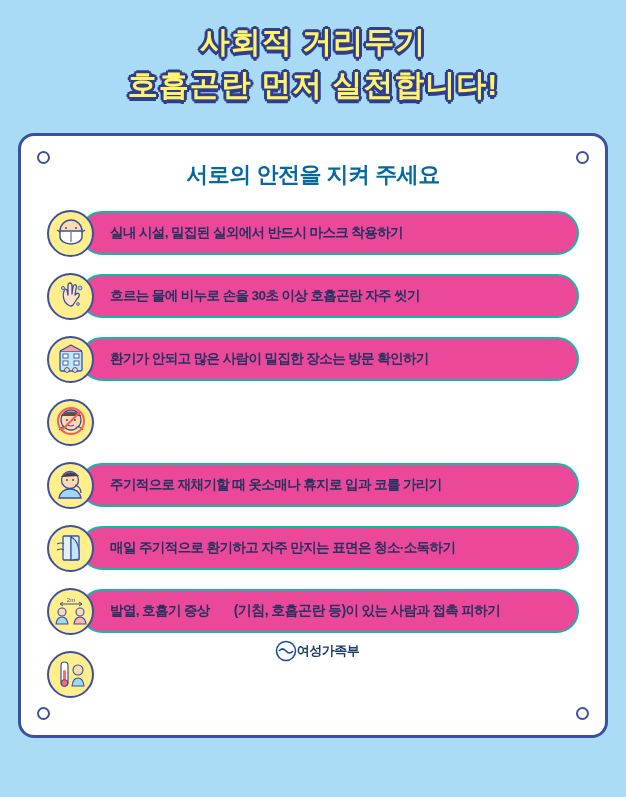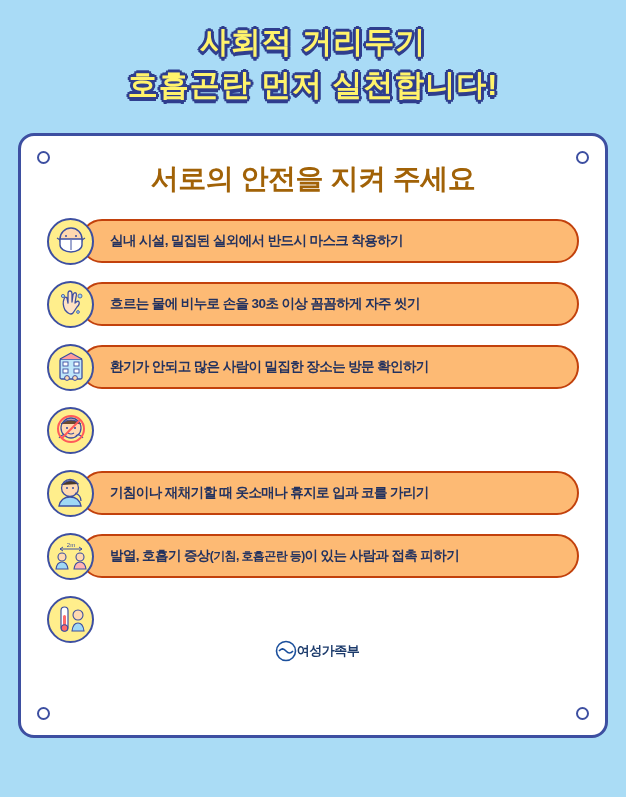--- a/index.html
+++ b/index.html
@@ -76,23 +76,23 @@
   .screw.bl { left: 16px; bottom: 15px; }
   .screw.br { right: 16px; bottom: 15px; }
 
   .board-heading-wrap {
     text-align: center;
     margin-top: 24px;
   }
   .board-heading {
     display: inline-block;
     position: relative;
-    font-size: 28px;
-    font-weight: bold;
-    color: #a16207;
+    font-size: 22px;
+    font-weight: bold;
+    color: #0369a1;
     letter-spacing: -0.5px;
     padding: 0 4px;
   }
   .board-heading::after {
     content: "";
     position: absolute;
     left: 0; right: 0;
     bottom: 1px;
     height: 9px;
     background: #ffe94a;
@@ -126,41 +126,42 @@
     box-sizing: border-box;
     overflow: hidden;
   }
   .icon-circle svg { display: block; }
   .pill {
     flex: 1 1 auto;
     height: 44px;
     margin-left: -14px;
     padding-left: 28px;
     padding-right: 14px;
-    background: #fdba74;
-    border: 2px solid #c2410c;
+    background: #ec4899;
+    border: 2px solid #14b8a6;
     border-radius: 22px;
     display: flex;
     align-items: center;
     box-sizing: border-box;
     position: relative;
     z-index: 1;
     text-align: center;
   }
   .pill-text {
     font-size: 13.5px;
     font-weight: bold;
     color: #23325f;
     letter-spacing: -0.6px;
     white-space: nowrap;
   }
   .pill-text .small {
-    font-size: 12px;
+    font-size: 14px;
     font-weight: bold;
     letter-spacing: -0.6px;
+    margin-left: 24px;
   }
 
   
   .footer {
     position: absolute;
     left: 8px;
     right: 0;
     bottom: 18px;
     display: flex;
     align-items: center;
@@ -221,21 +222,21 @@
       <div class="row">
         <div class="icon-circle">
           <svg width="40" height="40" viewBox="0 0 40 40">
             <path d="M14 26 q-3 -6 -1 -11 q1 -3 3 -1 l1 5 l0 -9 q0 -3 2 -3 q2 0 2 3 l0 8 l1 -7 q1 -3 3 -2 q1 1 0 4 l-1 6 q3 -3 4 -1 q1 2 -2 5 l-4 6 q-3 3 -8 -3 z" fill="#ffe2c4" stroke="#3d4fa1" stroke-width="1.3" stroke-linejoin="round"></path>
             <circle cx="12" cy="12" r="1.6" fill="#9fd8f5" stroke="#3d4fa1" stroke-width="0.8"></circle>
             <circle cx="29" cy="12" r="2" fill="#9fd8f5" stroke="#3d4fa1" stroke-width="0.8"></circle>
             <circle cx="27" cy="28" r="1.4" fill="#9fd8f5" stroke="#3d4fa1" stroke-width="0.8"></circle>
           </svg>
         </div>
         <div class="pill">
-          <span class="pill-text">흐르는 물에 비누로 손을 30초 이상 꼼꼼하게 자주 씻기</span>
+          <span class="pill-text">흐르는 물에 비누로 손을 30초 이상 호흡곤란 자주 씻기</span>
         </div>
       </div>
 
       <div class="row">
         <div class="icon-circle">
           <svg width="40" height="40" viewBox="0 0 40 40">
             <rect x="9" y="12" width="22" height="20" rx="1.5" fill="#bfe6fa" stroke="#3d4fa1" stroke-width="1.3"></rect>
             <rect x="12" y="15" width="5" height="4" fill="#fff" stroke="#3d4fa1" stroke-width="0.9"></rect>
             <rect x="23" y="15" width="5" height="4" fill="#fff" stroke="#3d4fa1" stroke-width="0.9"></rect>
             <rect x="12" y="22" width="5" height="4" fill="#fff" stroke="#3d4fa1" stroke-width="0.9"></rect>
@@ -271,24 +272,37 @@
           <svg width="40" height="40" viewBox="0 0 40 40">
             <circle cx="19" cy="15" r="8.5" fill="#ffd9b0" stroke="#3d4fa1" stroke-width="1.3"></circle>
             <path d="M10.5 12 q9 -8 17 -1" fill="#4b3a2a" stroke="#3d4fa1" stroke-width="1.1"></path>
             <circle cx="16" cy="15" r="1" fill="#3d4fa1"></circle>
             <circle cx="22" cy="15" r="1" fill="#3d4fa1"></circle>
             <path d="M8 33 q2 -9 11 -9 q9 0 11 9 z" fill="#9fd8f5" stroke="#3d4fa1" stroke-width="1.3"></path>
             <path d="M24 20 q6 2 6 8" stroke="#3d4fa1" stroke-width="1.3" fill="none"></path>
           </svg>
         </div>
         <div class="pill">
-          <span class="pill-text">기침이나 재채기할 때 옷소매나 휴지로 입과 코를 가리기</span>
-        </div>
-      </div>
-
+          <span class="pill-text">주기적으로 재채기할 때 옷소매나 휴지로 입과 코를 가리기</span>
+        </div>
+      </div>
+
+      <div class="row">
+        <div class="icon-circle">
+          <svg width="40" height="40" viewBox="0 0 40 40">
+            <rect x="12" y="8" width="16" height="24" rx="1" fill="#dff1fb" stroke="#3d4fa1" stroke-width="1.3"></rect>
+            <line x1="20" y1="8" x2="20" y2="32" stroke="#3d4fa1" stroke-width="1.1"></line>
+            <path d="M20 9 q9 4 8 22 l-8 1 z" fill="#bfe6fa" stroke="#3d4fa1" stroke-width="1.2"></path>
+            <path d="M6 16 q4 -2 7 0 M6 22 q4 -2 7 0" stroke="#3d4fa1" stroke-width="1.1" fill="none"></path>
+          </svg>
+        </div>
+        <div class="pill">
+          <span class="pill-text">매일 주기적으로 환기하고 자주 만지는 표면은 청소·소독하기</span>
+        </div>
+      </div>
 
       <div class="row">
         <div class="icon-circle">
           <svg width="40" height="40" viewBox="0 0 40 40">
             <text x="20" y="11" font-size="6" fill="#3d4fa1" text-anchor="middle" font-family="Liberation Sans, sans-serif">2m</text>
             <line x1="9" y1="13" x2="31" y2="13" stroke="#3d4fa1" stroke-width="1"></line>
             <path d="M9 13 l3 -2 M9 13 l3 2 M31 13 l-3 -2 M31 13 l-3 2" stroke="#3d4fa1" stroke-width="1" fill="none"></path>
             <circle cx="11" cy="21" r="4" fill="#ffd9b0" stroke="#3d4fa1" stroke-width="1.1"></circle>
             <path d="M5 33 q1 -7 6 -7 q5 0 6 7 z" fill="#9fd8f5" stroke="#3d4fa1" stroke-width="1.1"></path>
             <circle cx="29" cy="21" r="4" fill="#ffd9b0" stroke="#3d4fa1" stroke-width="1.1"></circle>

